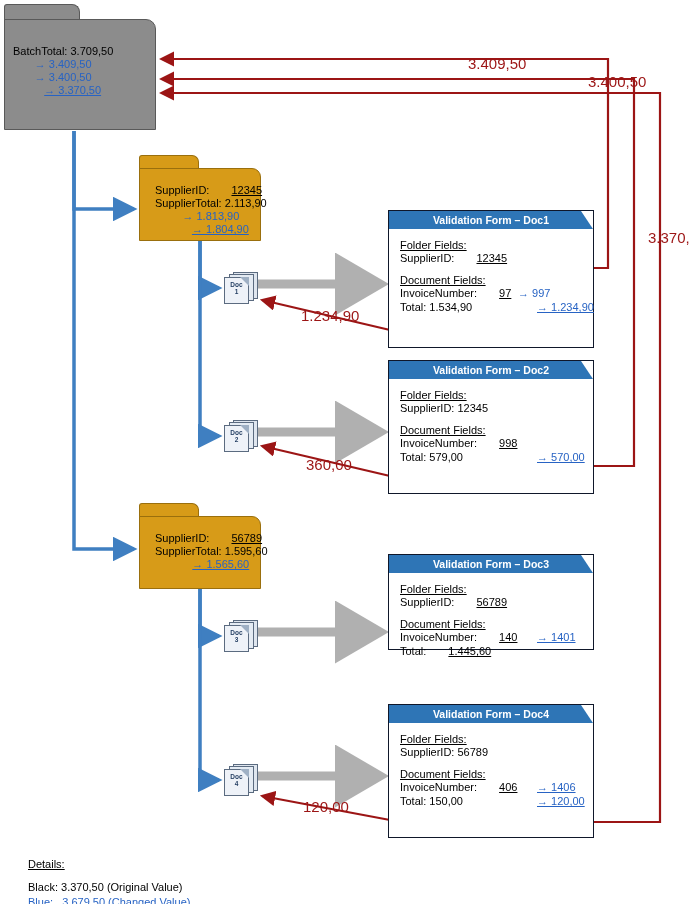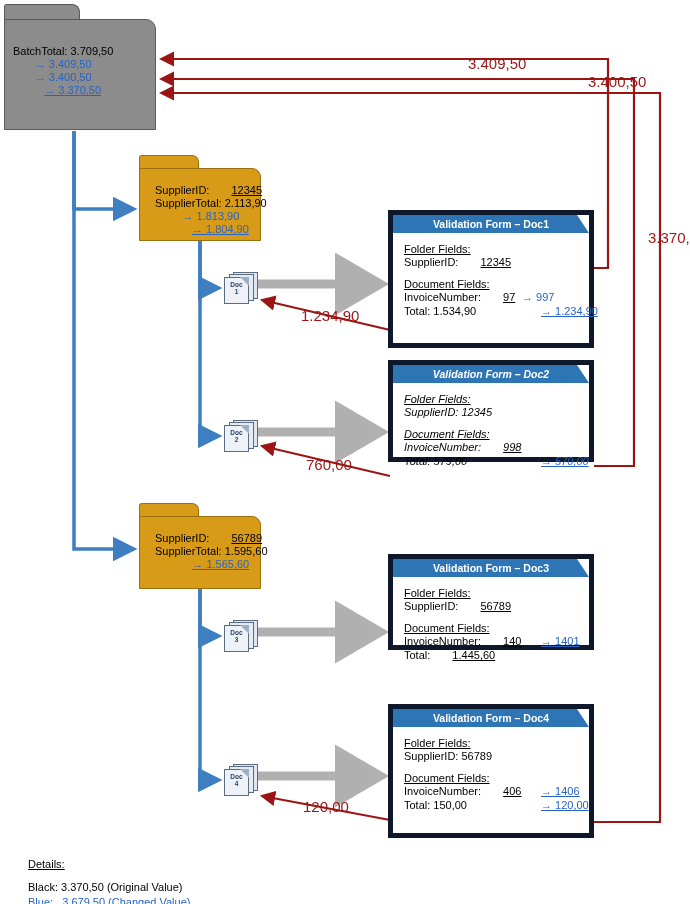--- a/index.html
+++ b/index.html
@@ -74,42 +74,42 @@
     position: absolute; left: 0px; top: 9px; width: 25px;
     text-align: center; font-size: 6.5px; line-height: 7px; color: #1f3a5f;
     font-weight: bold;
   }
   #doc1-icon { left: 224px; top: 272px; }
   #doc2-icon { left: 224px; top: 420px; }
   #doc3-icon { left: 224px; top: 620px; }
   #doc4-icon { left: 224px; top: 764px; }
 
   
-  .vform { position: absolute; width: 206px; background: #ffffff; border: 5px solid #0f172a; }
+  .vform { position: absolute; width: 206px; background: #ffffff; border: 1px solid #0f172a; }
   .vform .title {
     height: 18px; line-height: 18px;
     background: #2e75b6; color: #ffffff;
     font-size: 10.5px; font-weight: bold; text-align: center;
     border-bottom: 1px solid #1f5party;
   }
   .vform .bar-wrap { position: relative; height: 18px; }
   .vform .title-corner {
     position: absolute; right: 0; top: 0; width: 0; height: 0;
     border-top: 18px solid #ffffff; border-left: 12px solid transparent;
   }
   .vform .inner { padding: 10px 11px 12px 11px; position: relative; }
   .vform .grp { margin-bottom: 9px; }
   .vform .grp-hdr { text-decoration: underline; }
   .vform .row { position: relative; line-height: 14px; white-space: nowrap; }
   .vform .chg { position: absolute; left: 118px; }
   .u { text-decoration: underline; margin-left: 19px; }
   .blue { color: #2763c4; text-align: center; }
 
   #vform1 { left: 388px; top: 210px; height: 138px; }
-  #vform2 { left: 388px; top: 360px; height: 102px; font-style: italic; }
+  #vform2 { left: 388px; top: 360px; height: 134px; }
   #vform3 { left: 388px; top: 554px; height: 96px; }
   #vform4 { left: 388px; top: 704px; height: 134px; }
 
   
   .alabel { position: absolute; color: #9c1515; font-size: 15px; white-space: nowrap; }
 
   
   #details { position: absolute; left: 28px; top: 857px; line-height: 15px; font-size: 11px; }
   #details .hdr { text-decoration: underline; margin-bottom: 8px; }
   #details .ln { white-space: pre; }
@@ -332,21 +332,21 @@
         <span class="chg blue u">→ 120,00</span>
       </div>
     </div>
   </div>
 </div>
 
 <div class="alabel" style="left:468px; top:55px;">3.409,50</div>
 <div class="alabel" style="left:588px; top:73px;">3.400,50</div>
 <div class="alabel" style="left:648px; top:229px;">3.370,50</div>
 <div class="alabel" style="left:301px; top:307px;">1.234,90</div>
-<div class="alabel" style="left:306px; top:456px;">760,00</div>
+<div class="alabel" style="left:306px; top:456px;">360,00</div>
 <div class="alabel" style="left:303px; top:798px;">120,00</div>
 
 <div id="details">
   <div class="hdr">Details:</div>
   <div class="ln">Black: 3.370,50 (Original Value)</div>
   <div class="ln blue">Blue:   3.679,50 (Changed Value)</div>
 
 </div>
 
 </body></html>

